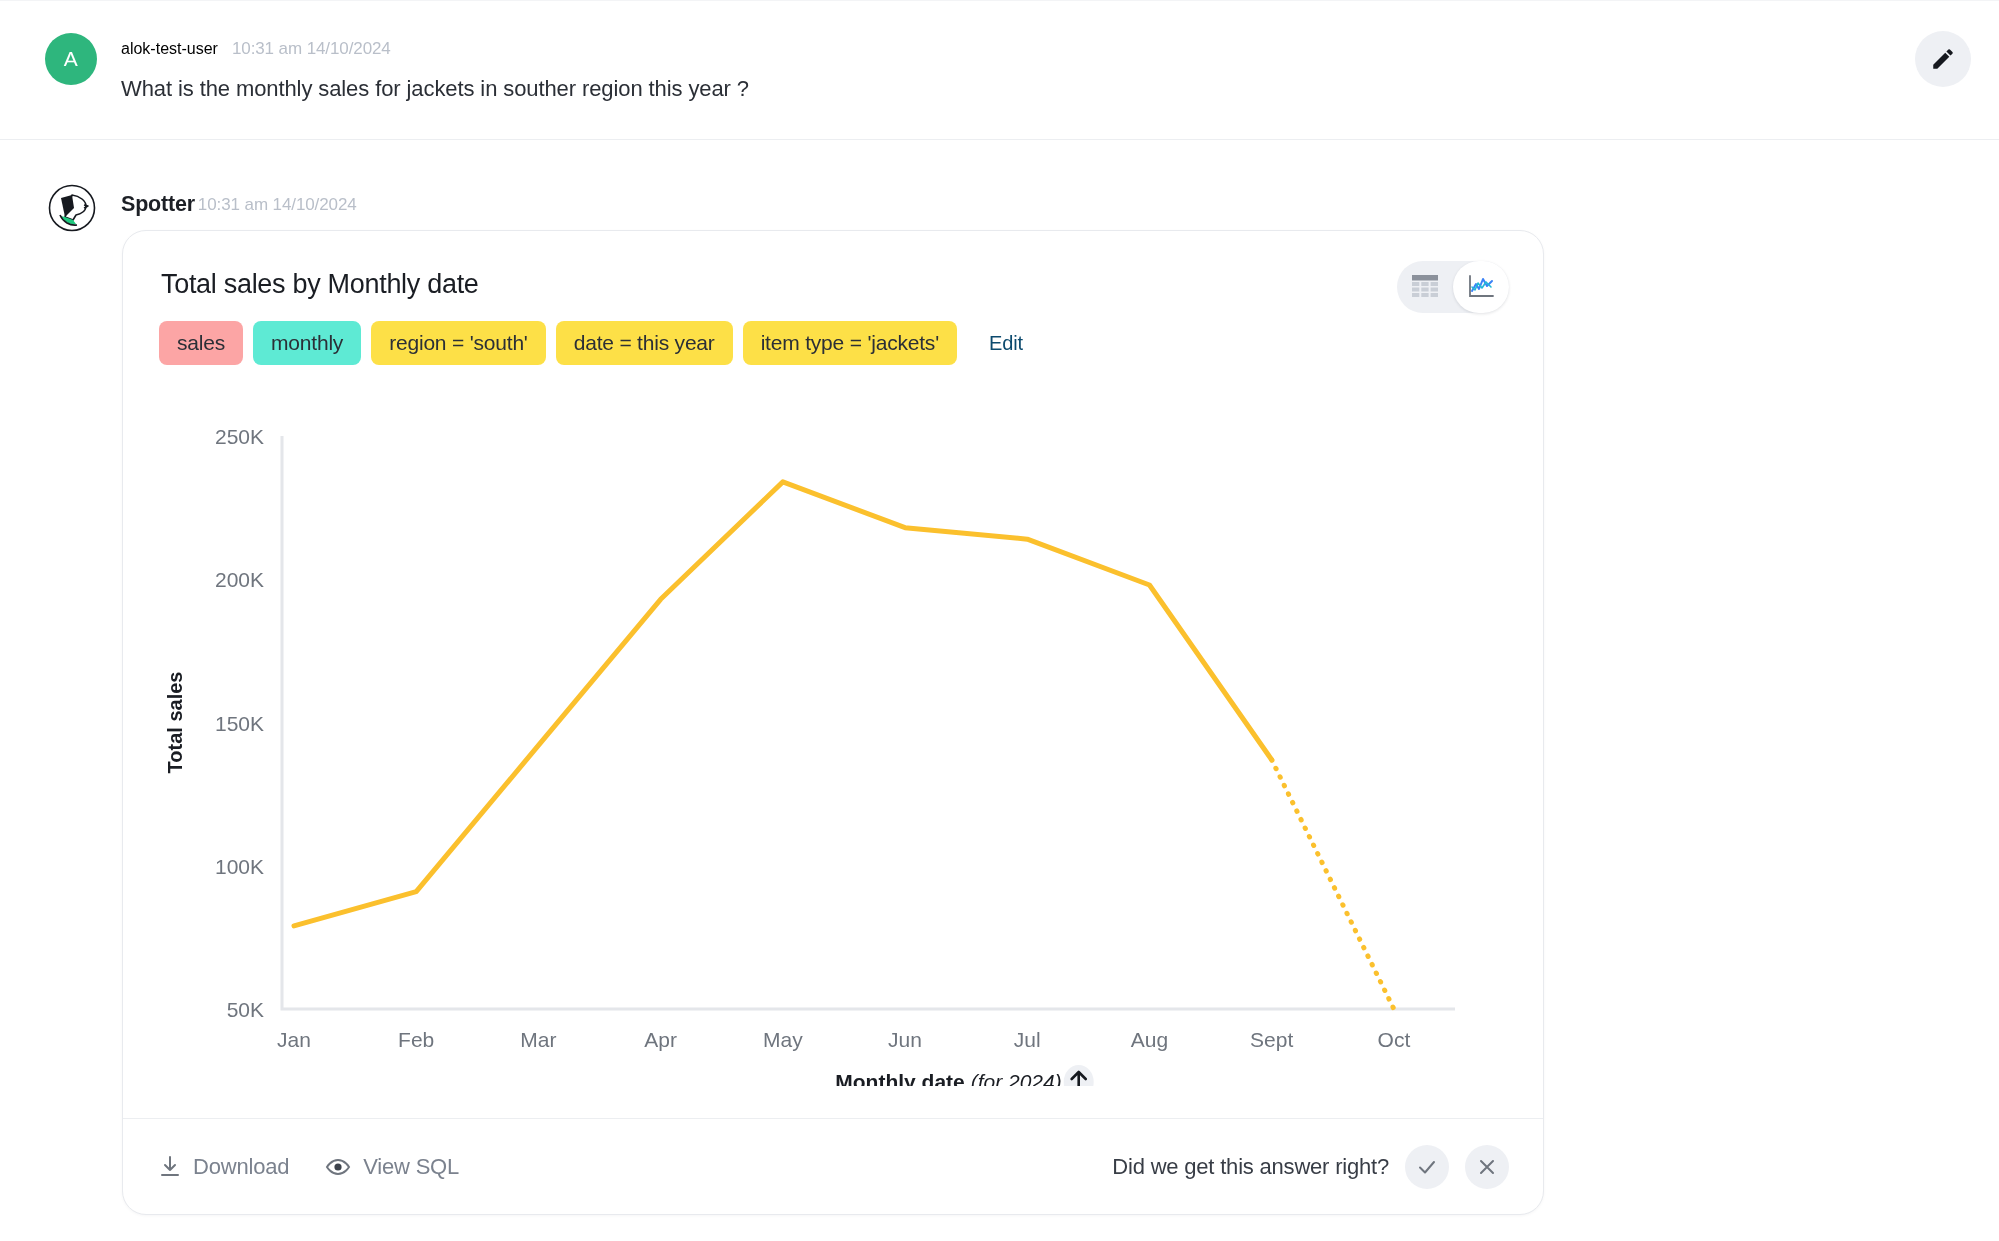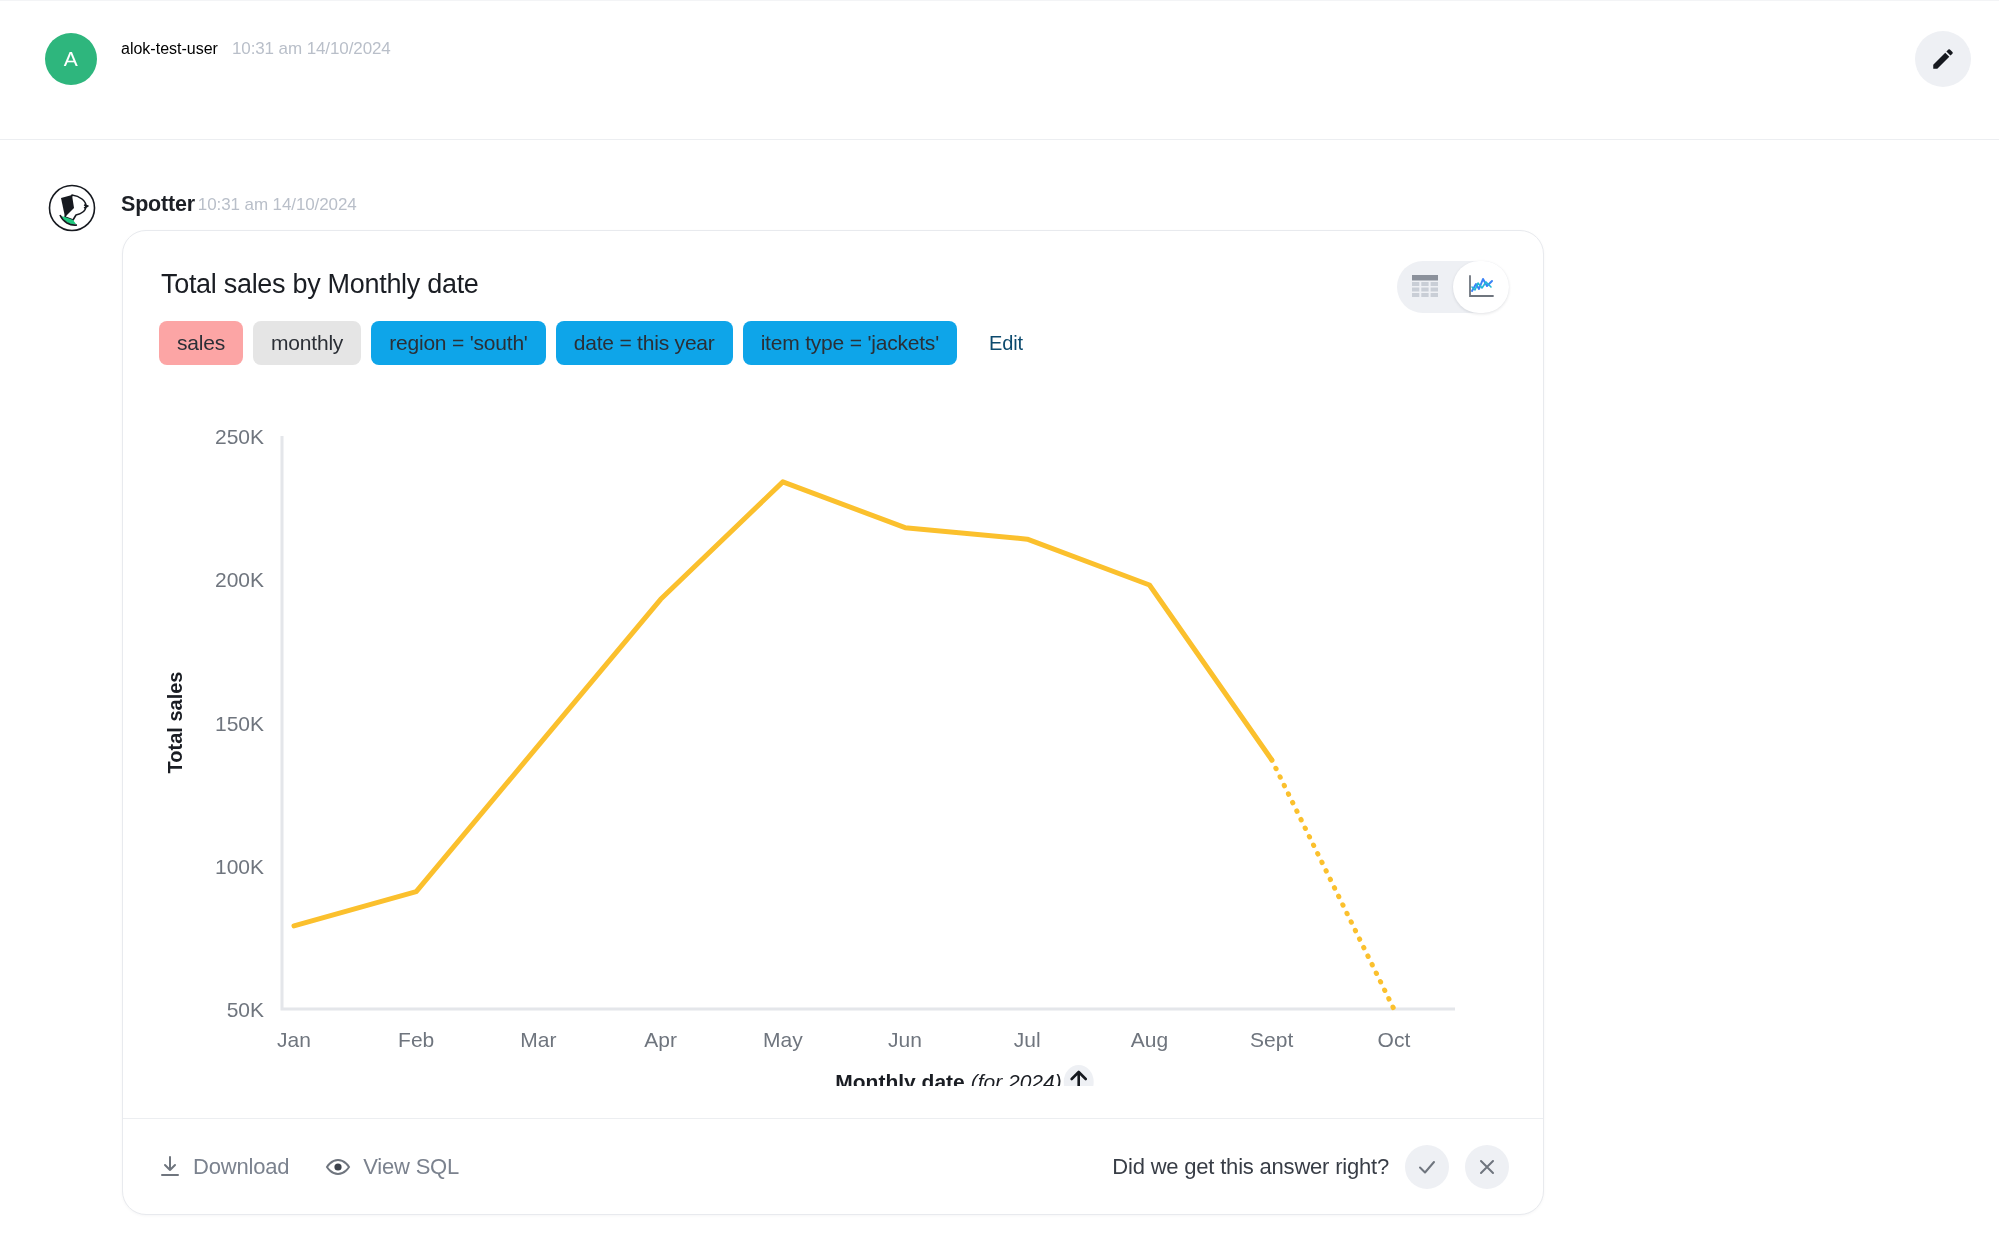--- a/index.html
+++ b/index.html
@@ -88,26 +88,26 @@
   .chips {
     position: absolute; left: 36px; top: 90px;
     display: flex; align-items: center; gap: 10px;
   }
   .chip {
     height: 44px;
     padding: 0 18px;
     border-radius: 8px;
     display: flex; align-items: center;
     font-size: 21px; color: #2b2f36; letter-spacing: -.2px;
-    background: #0ea5e9;
+    background: #fde047;
     cursor: pointer;
     white-space: nowrap;
   }
   .chip.measure { background: #fca5a5; }
-  .chip.attribute { background: #e5e5e5; }
+  .chip.attribute { background: #5eead4; }
   .edit-link {
     margin-left: 22px;
     font-size: 20px; color: #0c4a6e; cursor: pointer;
     letter-spacing: -.1px;
   }
 
   
   .chart-wrap { position: absolute; left: 0; top: 155px; width: 1762px; height: 700px; }
   .chart-svg { display: block; }
 
@@ -138,20 +138,21 @@
 <body>
 
 <div class="page">
 
   <div class="user-block">
     <div class="avatar">A</div>
     <div class="msg-head">
       <span>alok-test-user</span>
       <span class="msg-time">10:31 am 14/10/2024</span>
     </div>
+    <div class="msg-text">What is the monthly sales for jackets in souther region this year ?</div>
     <button class="edit-btn">
       <svg width="26" height="26" viewBox="0 0 24 24">
         <path d="M3 17.25V21h3.75L17.81 9.94l-3.75-3.75L3 17.25zM20.71 7.04a1 1 0 0 0 0-1.41l-2.34-2.34a1 1 0 0 0-1.41 0l-1.83 1.83 3.75 3.75 1.83-1.83z" fill="#16191f"></path>
       </svg>
     </button>
   </div>
 
   <div class="bot-block">
     <svg class="bot-logo" viewBox="0 0 48 48">
       <circle cx="24" cy="24" r="22.5" fill="#ffffff" stroke="#16191f" stroke-width="1.6"></circle>

